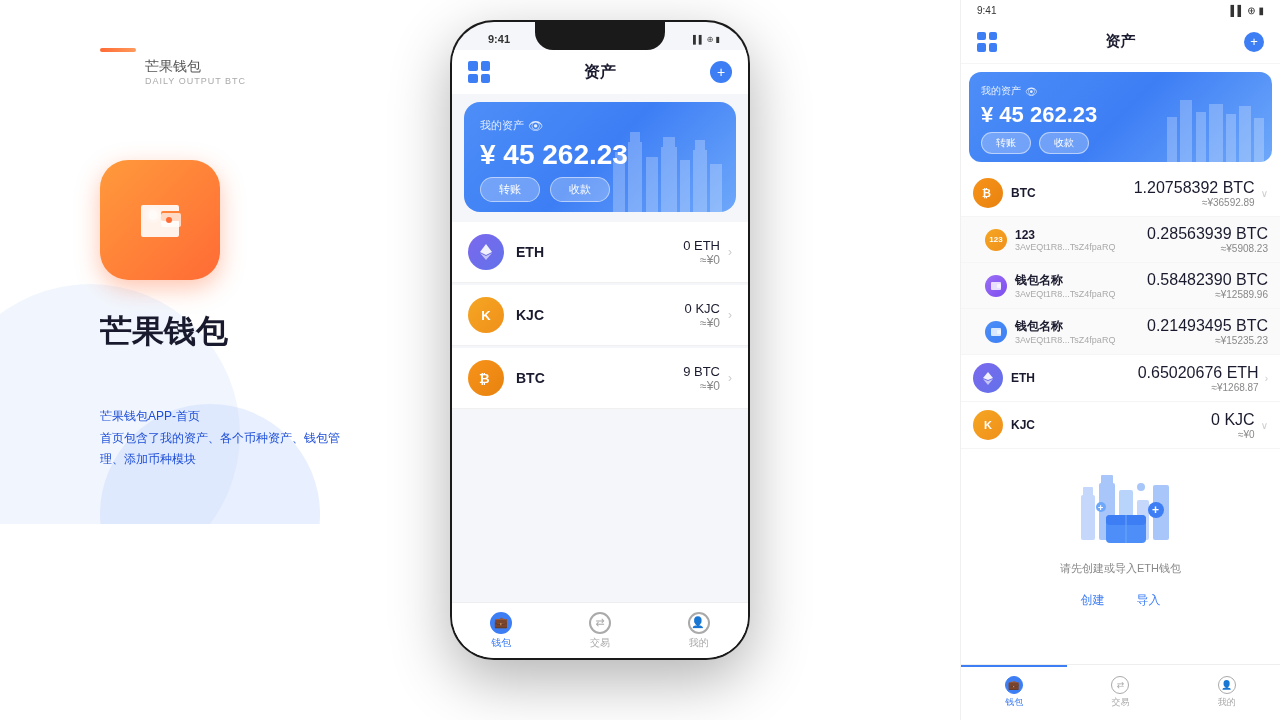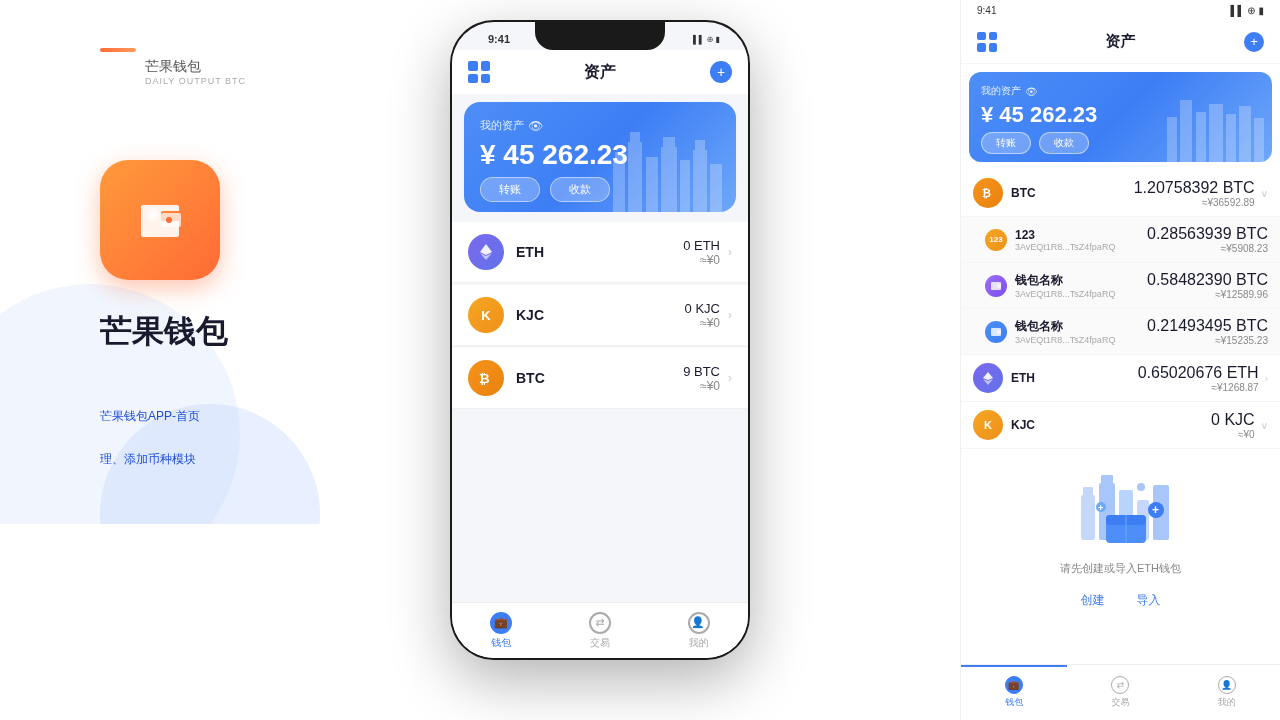--- a/index.html
+++ b/index.html
@@ -526,21 +526,21 @@
       <circle cx="44" cy="35" r="3" fill="#ff6b35"></circle>
 
       <circle cx="28" cy="30" r="8" fill="white" opacity="0.3"></circle>
       <circle cx="28" cy="30" r="5" fill="white" opacity="0.5"></circle>
     </svg>
   </div>
 
   <div class="app-title">芒果钱包</div>
   <div class="app-desc">
     <span>芒果钱包APP-首页</span><br>
-    <br>
+    <span>首页包含了我的资产、各个币种资产、钱包管</span><br>
     <span>理、添加币种模块</span>
   </div>
 </div>
 
 <div class="phone-section">
   <div class="phone-frame">
     <div class="phone-screen">
       <div class="phone-notch"></div>
 
       <div class="phone-status-bar">

